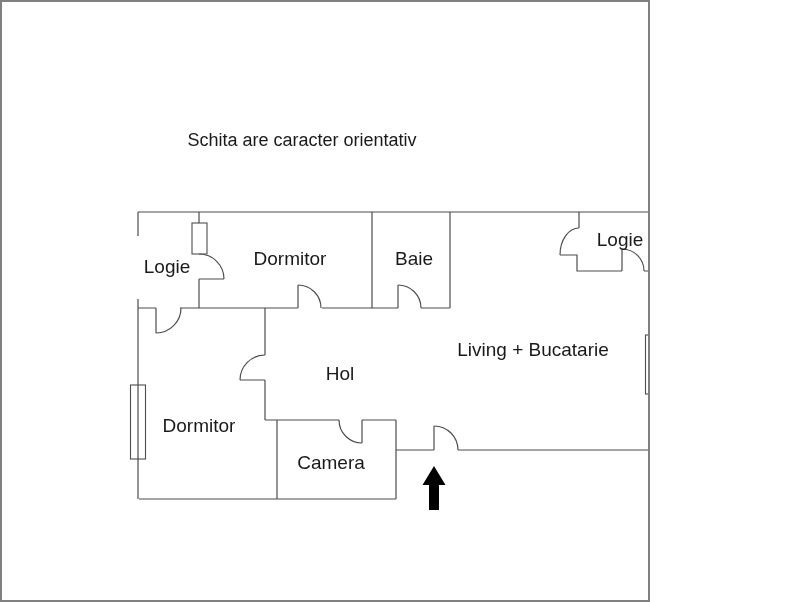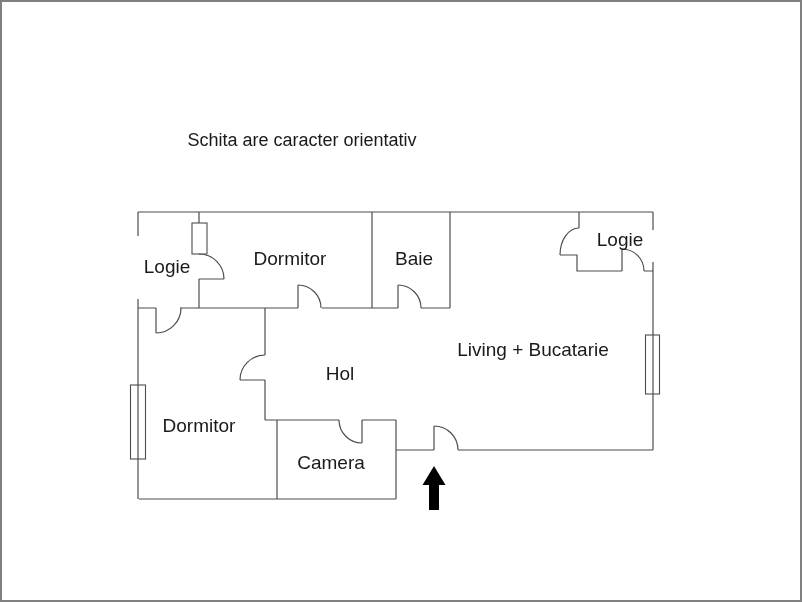--- a/index.html
+++ b/index.html
@@ -3,21 +3,21 @@
 <meta charset="utf-8">
 <style>
   html, body {
     margin: 0;
     padding: 0;
     background: #ffffff;
     font-family: "Liberation Sans", sans-serif;
   }
   .page {
     position: relative;
-    width: 802px;
+    width: 650px;
     height: 602px;
     box-sizing: border-box;
     border: 2px solid #808080;
     background: #ffffff;
     overflow: hidden;
   }
   svg { display: block; }
   .walls  { fill: none; stroke-width: 1.2; stroke-linecap: butt; }
   .window { fill: none; stroke-width: 1.1; }
   .labels text {

